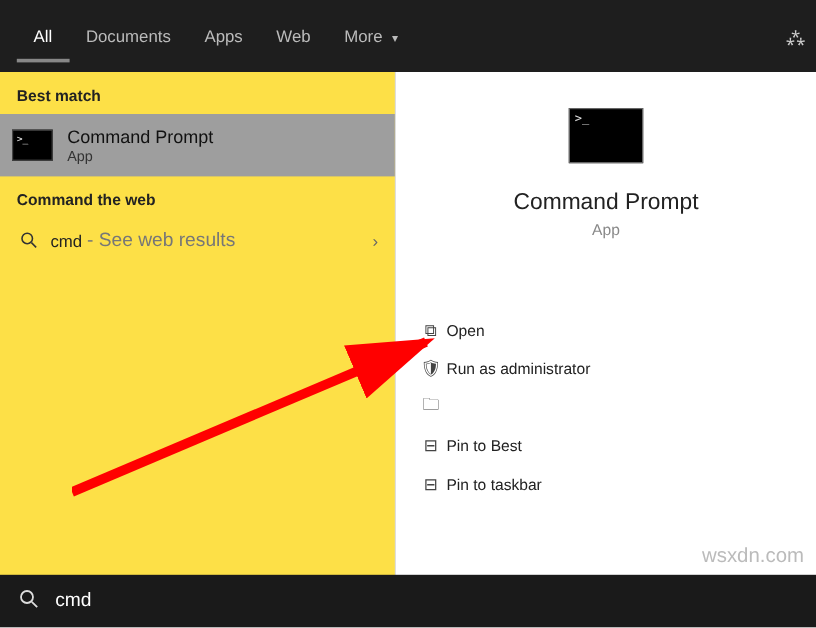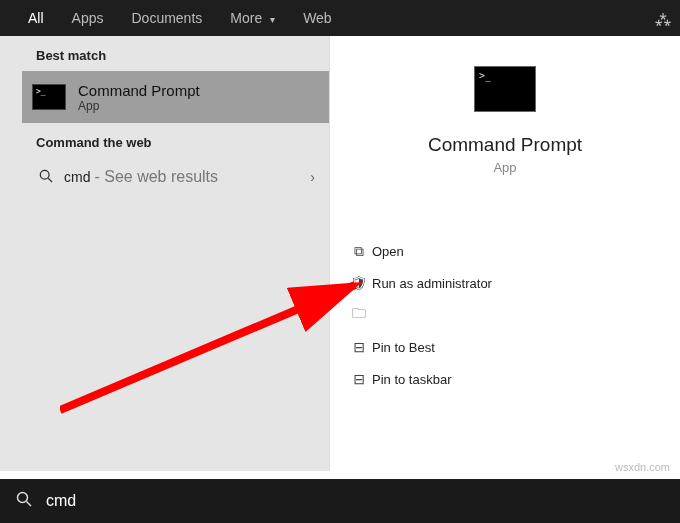--- a/index.html
+++ b/index.html
@@ -1,26 +1,26 @@
 <!DOCTYPE html>
 <html><head>
 <meta charset="utf-8">
 <style>
   * { box-sizing: border-box; margin: 0; padding: 0; font-family: "Segoe UI", Arial, sans-serif; }
   body { width: 680px; height: 523px; overflow: hidden; background: #fff; position: relative; }
 
-  .topbar { height: 36px; background: #1e1e1e; display: flex; align-items: center; padding: 0 0 0 14px; color: #ccc; font-size: 14px; }
+  .topbar { height: 60px; background: #1e1e1e; display: flex; align-items: center; padding: 0 0 0 14px; color: #ccc; font-size: 14px; }
   .tab { padding: 0 14px; height: 44px; line-height: 44px; cursor: pointer; color: #bbb; }
   .tab.active { color: #fff; border-bottom: 3px solid #888; }
   .tab .chev { font-size: 10px; margin-left: 4px; }
   .topbar-spacer { flex: 1; }
   .topbar-icon { width: 34px; text-align: center; color: #ccc; }
 
   .main { display: flex; height: calc(100% - 44px - 44px); }
-  .left { width: 330px; background: #e5e5e5; border-right: 1px solid #ddd; padding-left: 22px; }
+  .left { width: 330px; background: #fde047; border-right: 1px solid #ddd; }
   .right { flex: 1; background: #fff; padding-top: 30px; text-align: center; position: relative; }
 
   .section-label { font-size: 13px; font-weight: 600; padding: 12px 14px 8px; color: #222; }
   .best-row { background: #9e9e9e; display: flex; align-items: center; height: 52px; padding: 0 10px; }
   .cmd-icon { width: 34px; height: 26px; background: #000; border: 1px solid #444; position: relative; }
   .cmd-icon::before { content: ">_"; color: #eee; font-size: 8px; position: absolute; top: 2px; left: 3px; font-family: monospace; }
   .best-text { margin-left: 12px; }
   .best-title { font-size: 15px; color: #111; }
   .best-sub { font-size: 12px; color: #333; }
 
@@ -37,36 +37,36 @@
 
   .actions { margin-top: 60px; text-align: left; padding: 0 16px; }
   .action-row { display: flex; align-items: center; height: 32px; font-size: 13px; color: #222; cursor: pointer; }
   .action-row .ai { width: 26px; text-align: center; color: #444; font-size: 14px; }
   .action-row .al { margin-left: 0; }
 
   .bottombar { position: absolute; left: 0; bottom: 0; width: 100%; height: 44px; background: #1a1a1a; display: flex; align-items: center; padding: 0 16px; }
   .bottombar .si { color: #ddd; font-size: 16px; margin-right: 14px; }
   .bottombar input { flex: 1; background: transparent; border: none; outline: none; color: #fff; font-size: 16px; }
 
-  .watermark { position: absolute; right: 10px; bottom: 50px; font-size: 11px; color: #bbb; }
+  .watermark { position: absolute; right: 10px; bottom: 50px; font-size: 17px; color: #bbb; }
 
   .arrow { position: absolute; pointer-events: none; z-index: 50; }
 </style>
 </head>
 <body>
 
 <div class="topbar">
   <div class="tab active">All</div>
+  <div class="tab">Documents</div>
   <div class="tab">Apps</div>
-  <div class="tab">Documents</div>
+  <div class="tab">Web</div>
   <div class="tab">
     <span>More</span>
     <span class="chev">▾</span>
   </div>
-  <div class="tab">Web</div>
   <div class="topbar-spacer"></div>
   <div class="topbar-icon">⁂</div>
 </div>
 
 <div class="main">
 
   <div class="left">
     <div class="section-label">Best match</div>
     <div class="best-row">
       <div class="cmd-icon"></div>

